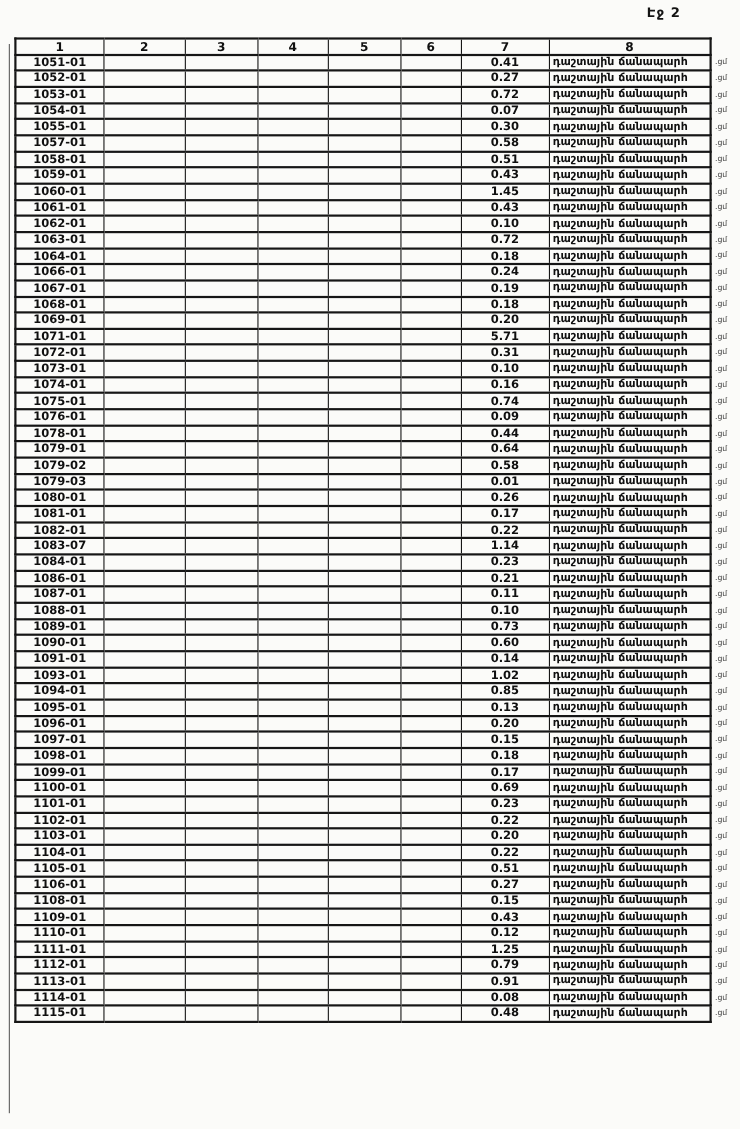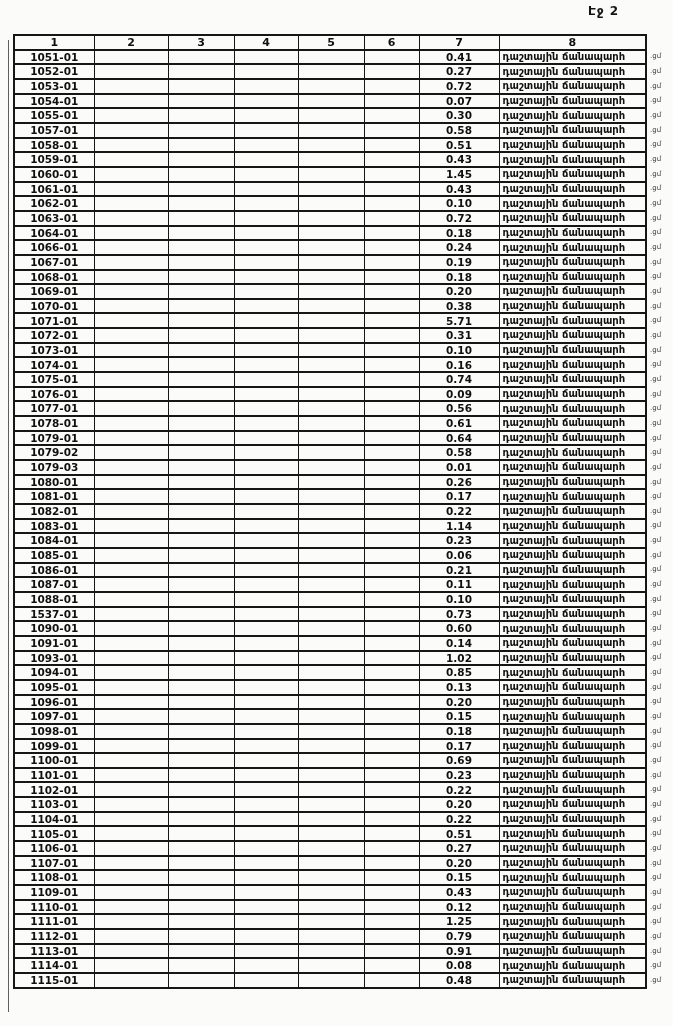--- a/index.html
+++ b/index.html
@@ -318,31 +318,20 @@
           <td class="c-empty"></td>
           <td class="c-empty"></td>
           <td class="c-empty"></td>
           <td class="c-empty"></td>
           <td class="c-empty"></td>
           <td class="c-area">0.20</td>
           <td class="c-use">դաշտային ճանապարհ</td>
           <td class="c-note">.ցմ</td>
         </tr>
         <tr>
-          <td class="c-id">1070-01</td>
-          <td class="c-empty"></td>
-          <td class="c-empty"></td>
-          <td class="c-empty"></td>
-          <td class="c-empty"></td>
-          <td class="c-empty"></td>
-          <td class="c-area">0.38</td>
-          <td class="c-use">դաշտային ճանապարհ</td>
-          <td class="c-note">.ցմ</td>
-        </tr>
-        <tr>
           <td class="c-id">1071-01</td>
           <td class="c-empty"></td>
           <td class="c-empty"></td>
           <td class="c-empty"></td>
           <td class="c-empty"></td>
           <td class="c-empty"></td>
           <td class="c-area">5.71</td>
           <td class="c-use">դաշտային ճանապարհ</td>
           <td class="c-note">.ցմ</td>
         </tr>
@@ -395,38 +384,27 @@
           <td class="c-empty"></td>
           <td class="c-empty"></td>
           <td class="c-empty"></td>
           <td class="c-empty"></td>
           <td class="c-empty"></td>
           <td class="c-area">0.09</td>
           <td class="c-use">դաշտային ճանապարհ</td>
           <td class="c-note">.ցմ</td>
         </tr>
         <tr>
-          <td class="c-id">1077-01</td>
-          <td class="c-empty"></td>
-          <td class="c-empty"></td>
-          <td class="c-empty"></td>
-          <td class="c-empty"></td>
-          <td class="c-empty"></td>
-          <td class="c-area">0.56</td>
-          <td class="c-use">դաշտային ճանապարհ</td>
-          <td class="c-note">.ցմ</td>
-        </tr>
-        <tr>
           <td class="c-id">1078-01</td>
           <td class="c-empty"></td>
           <td class="c-empty"></td>
           <td class="c-empty"></td>
           <td class="c-empty"></td>
           <td class="c-empty"></td>
-          <td class="c-area">0.61</td>
+          <td class="c-area">0.44</td>
           <td class="c-use">դաշտային ճանապարհ</td>
           <td class="c-note">.ցմ</td>
         </tr>
         <tr>
           <td class="c-id">1079-01</td>
           <td class="c-empty"></td>
           <td class="c-empty"></td>
           <td class="c-empty"></td>
           <td class="c-empty"></td>
           <td class="c-empty"></td>
@@ -483,21 +461,21 @@
           <td class="c-empty"></td>
           <td class="c-empty"></td>
           <td class="c-empty"></td>
           <td class="c-empty"></td>
           <td class="c-empty"></td>
           <td class="c-area">0.22</td>
           <td class="c-use">դաշտային ճանապարհ</td>
           <td class="c-note">.ցմ</td>
         </tr>
         <tr>
-          <td class="c-id">1083-01</td>
+          <td class="c-id">1083-07</td>
           <td class="c-empty"></td>
           <td class="c-empty"></td>
           <td class="c-empty"></td>
           <td class="c-empty"></td>
           <td class="c-empty"></td>
           <td class="c-area">1.14</td>
           <td class="c-use">դաշտային ճանապարհ</td>
           <td class="c-note">.ցմ</td>
         </tr>
         <tr>
@@ -505,31 +483,20 @@
           <td class="c-empty"></td>
           <td class="c-empty"></td>
           <td class="c-empty"></td>
           <td class="c-empty"></td>
           <td class="c-empty"></td>
           <td class="c-area">0.23</td>
           <td class="c-use">դաշտային ճանապարհ</td>
           <td class="c-note">.ցմ</td>
         </tr>
         <tr>
-          <td class="c-id">1085-01</td>
-          <td class="c-empty"></td>
-          <td class="c-empty"></td>
-          <td class="c-empty"></td>
-          <td class="c-empty"></td>
-          <td class="c-empty"></td>
-          <td class="c-area">0.06</td>
-          <td class="c-use">դաշտային ճանապարհ</td>
-          <td class="c-note">.ցմ</td>
-        </tr>
-        <tr>
           <td class="c-id">1086-01</td>
           <td class="c-empty"></td>
           <td class="c-empty"></td>
           <td class="c-empty"></td>
           <td class="c-empty"></td>
           <td class="c-empty"></td>
           <td class="c-area">0.21</td>
           <td class="c-use">դաշտային ճանապարհ</td>
           <td class="c-note">.ցմ</td>
         </tr>
@@ -549,21 +516,21 @@
           <td class="c-empty"></td>
           <td class="c-empty"></td>
           <td class="c-empty"></td>
           <td class="c-empty"></td>
           <td class="c-empty"></td>
           <td class="c-area">0.10</td>
           <td class="c-use">դաշտային ճանապարհ</td>
           <td class="c-note">.ցմ</td>
         </tr>
         <tr>
-          <td class="c-id">1537-01</td>
+          <td class="c-id">1089-01</td>
           <td class="c-empty"></td>
           <td class="c-empty"></td>
           <td class="c-empty"></td>
           <td class="c-empty"></td>
           <td class="c-empty"></td>
           <td class="c-area">0.73</td>
           <td class="c-use">դաշտային ճանապարհ</td>
           <td class="c-note">.ցմ</td>
         </tr>
         <tr>
@@ -732,31 +699,20 @@
           <td class="c-note">.ցմ</td>
         </tr>
         <tr>
           <td class="c-id">1106-01</td>
           <td class="c-empty"></td>
           <td class="c-empty"></td>
           <td class="c-empty"></td>
           <td class="c-empty"></td>
           <td class="c-empty"></td>
           <td class="c-area">0.27</td>
-          <td class="c-use">դաշտային ճանապարհ</td>
-          <td class="c-note">.ցմ</td>
-        </tr>
-        <tr>
-          <td class="c-id">1107-01</td>
-          <td class="c-empty"></td>
-          <td class="c-empty"></td>
-          <td class="c-empty"></td>
-          <td class="c-empty"></td>
-          <td class="c-empty"></td>
-          <td class="c-area">0.20</td>
           <td class="c-use">դաշտային ճանապարհ</td>
           <td class="c-note">.ցմ</td>
         </tr>
         <tr>
           <td class="c-id">1108-01</td>
           <td class="c-empty"></td>
           <td class="c-empty"></td>
           <td class="c-empty"></td>
           <td class="c-empty"></td>
           <td class="c-empty"></td>

